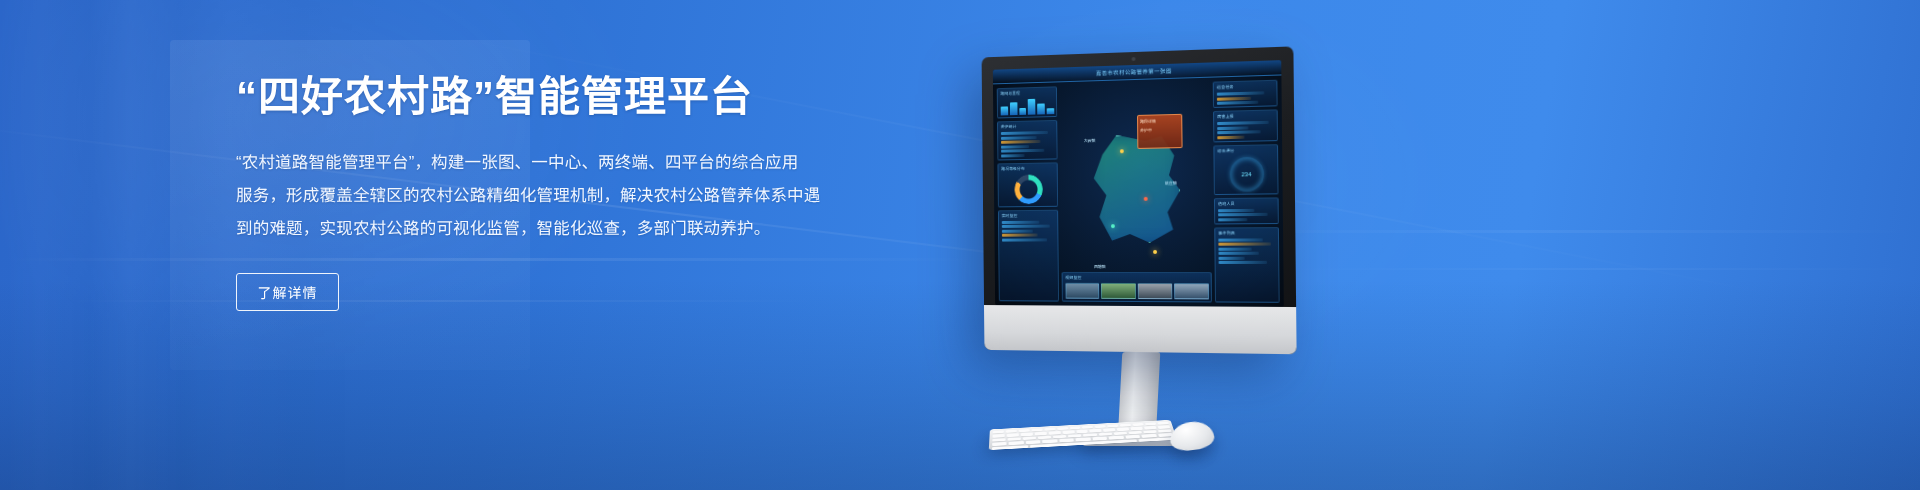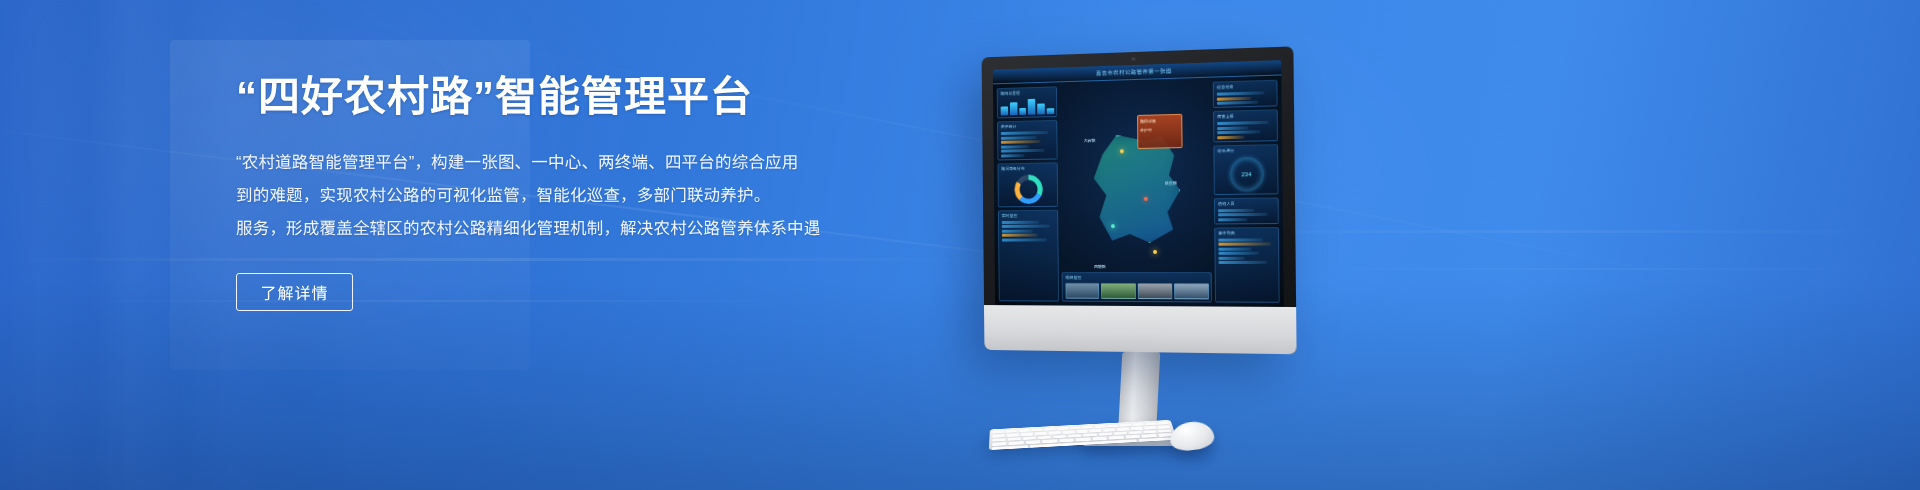--- a/index.html
+++ b/index.html
@@ -109,26 +109,26 @@
     text-align: justify;
     text-shadow: 0 1px 2px rgba(10,40,90,0.22);
   }
   .paragraph .ln { display: block; white-space: nowrap; }
 
   .cta {
     display: inline-flex;
     align-items: center;
     justify-content: center;
     margin-top: 28px;
-    width: 117px;
+    width: 103px;
     height: 38px;
     border: 1px solid rgba(255,255,255,0.92);
     border-radius: 3px;
     color: #ffffff;
-    font-size: 16px;
+    font-size: 14px;
     letter-spacing: 1px;
     background: transparent;
     cursor: pointer;
     text-decoration: none;
     font-family: Liberation Mono, monospace;
   }
 
   
   .device {
     position: absolute;
@@ -340,22 +340,22 @@
   <div class="bg-streak s3"></div>
   <div class="bg-streak s4"></div>
   <div class="bg-desk"></div>
 
   <div class="content">
 
     <h1 class="headline">“四好农村路”智能管理平台</h1>
 
     <div class="paragraph">
       <span class="ln">“农村道路智能管理平台”，构建一张图、一中心、两终端、四平台的综合应用</span>
+      <span class="ln">服务，形成覆盖全辖区的农村公路精细化管理机制，解决农村公路管养体系中遇</span>
       <span class="ln">到的难题，实现农村公路的可视化监管，智能化巡查，多部门联动养护。</span>
-      <span class="ln">服务，形成覆盖全辖区的农村公路精细化管理机制，解决农村公路管养体系中遇</span>
     </div>
 
     <a class="cta" href="#">了解详情</a>
   </div>
 
   <div class="device">
     <div class="monitor-body">
       <div class="monitor-cam"></div>
 
       <div class="screen">

